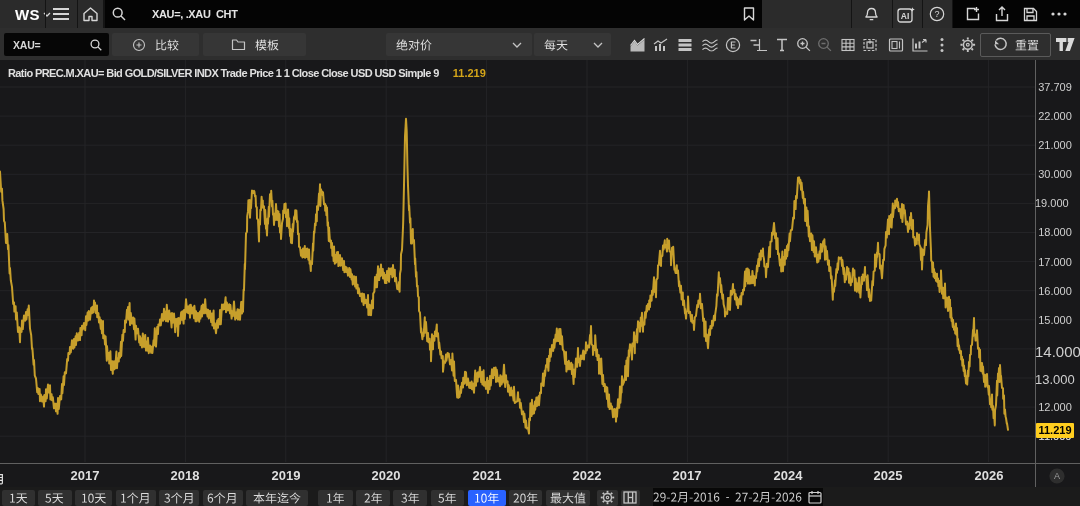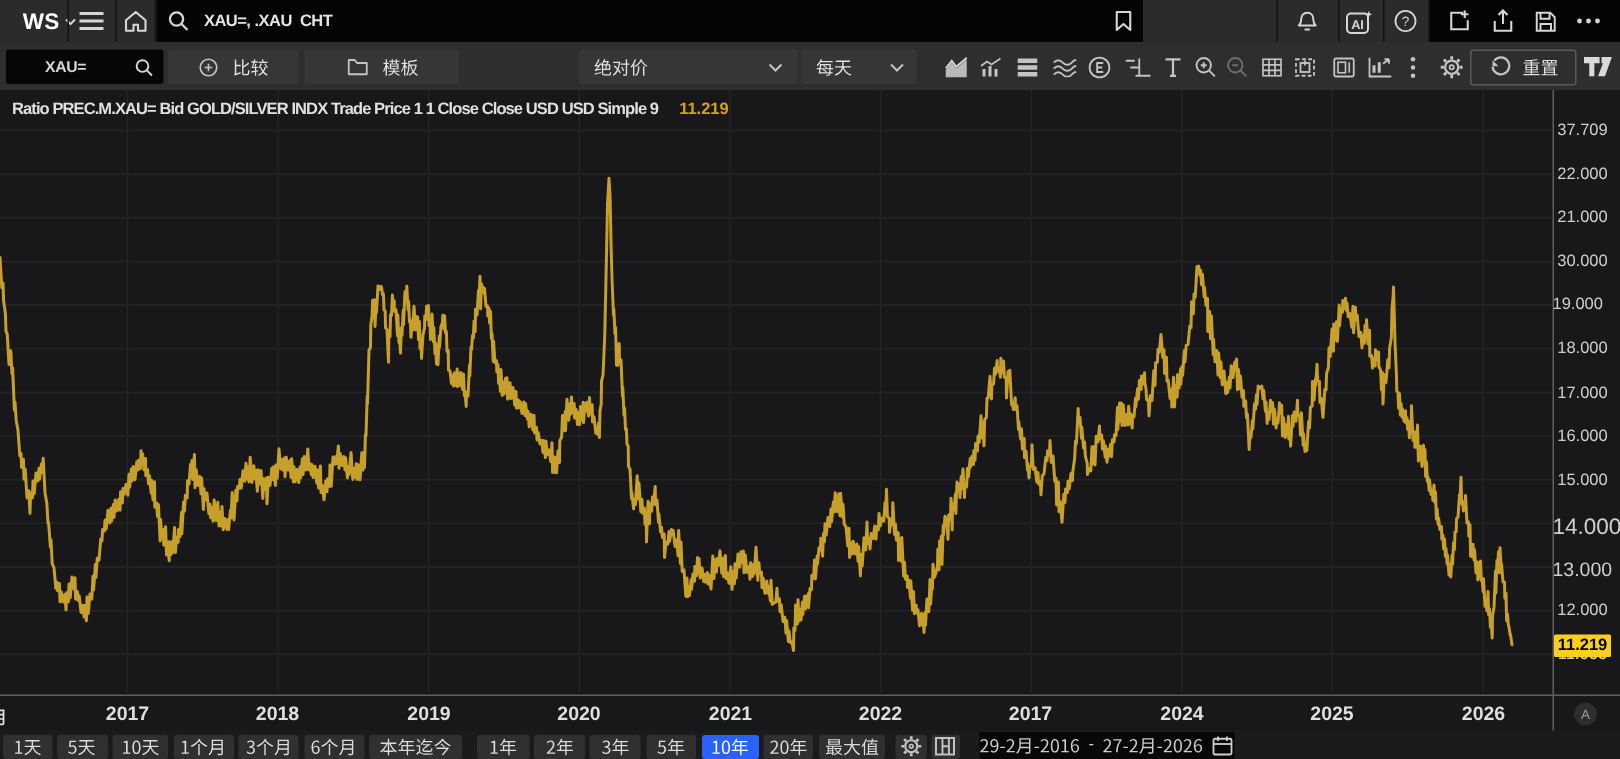--- a/index.html
+++ b/index.html
@@ -23,21 +23,21 @@
         <path d="M2 7.5L8.5 2l6.5 5.5V14.5H10v-4H7v4H2z" stroke="#d6d6d6" stroke-width="1.4" stroke-linejoin="round"></path>
       </svg>
     </div>
     <div style="position:absolute;left:104px;top:0;width:658px;height:28px;background:#040404;display:flex;align-items:center">
       <span style="margin-left:8px;display:flex">
         <svg width="14" height="14" viewBox="0 0 14 14" style="" fill="none">
           <circle cx="5.7" cy="5.7" r="4.4" stroke="#d6d6d6" stroke-width="1.5"></circle>
           <path d="M9 9l4 4" stroke="#d6d6d6" stroke-width="1.5"></path>
         </svg>
       </span>
-      <span style="margin-left:10px;font-size:11px;font-weight:bold;color:#e4e4e4;letter-spacing:-0.35px;flex:1">XAU=, .XAU&nbsp; CHT</span>
+      <span style="margin-left:26px;font-size:11px;font-weight:bold;color:#e4e4e4;letter-spacing:-0.35px;flex:1">XAU=, .XAU&nbsp; CHT</span>
       <span style="margin-right:7px;display:flex">
         <svg width="12" height="14" viewBox="0 0 12 14" style="" fill="none">
           <path d="M1.5 1h9v12l-4.5-4-4.5 4z" stroke="#d6d6d6" stroke-width="1.4" stroke-linejoin="round"></path>
         </svg>
       </span>
     </div>
     <div style="position:absolute;left:852px;top:0;width:39px;height:28px;display:flex;align-items:center;justify-content:center">
       <svg width="15" height="15" viewBox="0 0 15 15" style="" fill="none">
         <path d="M7.5 1.5c2.6 0 4 1.9 4 4.2 0 2.8 1 3.6 1.6 4.3H1.9c.6-.7 1.6-1.5 1.6-4.3 0-2.3 1.4-4.2 4-4.2z" stroke="#d6d6d6" stroke-width="1.3" stroke-linejoin="round"></path>
         <path d="M5.7 12.6h3.6" stroke="#d6d6d6" stroke-width="1.3"></path>
@@ -76,21 +76,21 @@
       </svg>
     </div>
     <div style="position:absolute;left:44.5px;top:0;width:1.5px;height:28px;background:#141414"></div>
     <div style="position:absolute;left:76.5px;top:0;width:1.5px;height:28px;background:#141414"></div>
     <div style="position:absolute;left:103px;top:0;width:1.5px;height:28px;background:#141414"></div>
     <div style="position:absolute;left:851px;top:0;width:1px;height:28px;background:#141414"></div>
     <div style="position:absolute;left:891.5px;top:0;width:1px;height:28px;background:#141414"></div>
     <div style="position:absolute;left:921.5px;top:0;width:1px;height:28px;background:#141414"></div>
     <div style="position:absolute;left:951.5px;top:0;width:1px;height:28px;background:#141414"></div>
 <div style="position:absolute;left:4px;top:33px;width:105px;height:23px;background:#060606;border-radius:2px;display:flex;align-items:center">
-      <span style="font-size:10.5px;font-weight:bold;color:#d6d6d6;margin-left:26px;letter-spacing:-0.2px;flex:1">XAU=</span>
+      <span style="font-size:10.5px;font-weight:bold;color:#d6d6d6;margin-left:9px;letter-spacing:-0.2px;flex:1">XAU=</span>
       <span style="margin-right:7px;display:flex">
         <svg width="12" height="12" viewBox="0 0 12 12" style="" fill="none">
           <circle cx="5" cy="5" r="3.9" stroke="#d6d6d6" stroke-width="1.3"></circle>
           <path d="M7.9 7.9l3.4 3.4" stroke="#d6d6d6" stroke-width="1.3"></path>
         </svg>
       </span>
     </div>
     <div style="position:absolute;left:112px;top:33px;width:87px;height:23px;background:#363636;border-radius:2px;display:flex;align-items:center;justify-content:center;gap:9px">
       <svg width="14" height="14" viewBox="0 0 14 14" style="" fill="none">
         <circle cx="7" cy="7" r="5.5" stroke="#c4c4c4" stroke-width="1.1"></circle>

